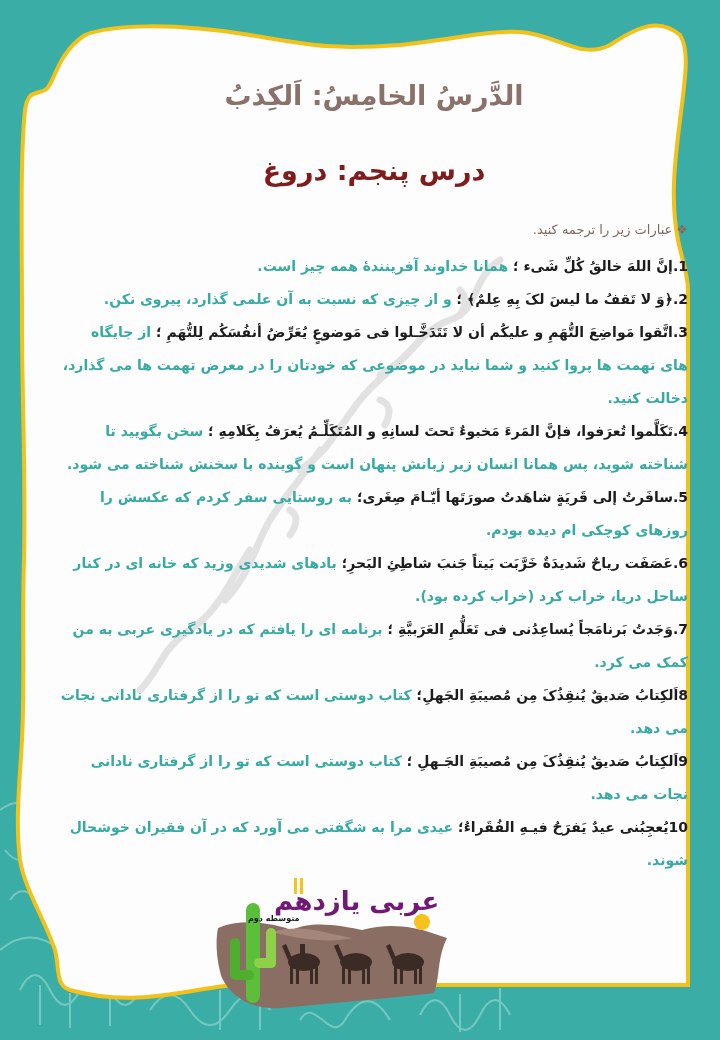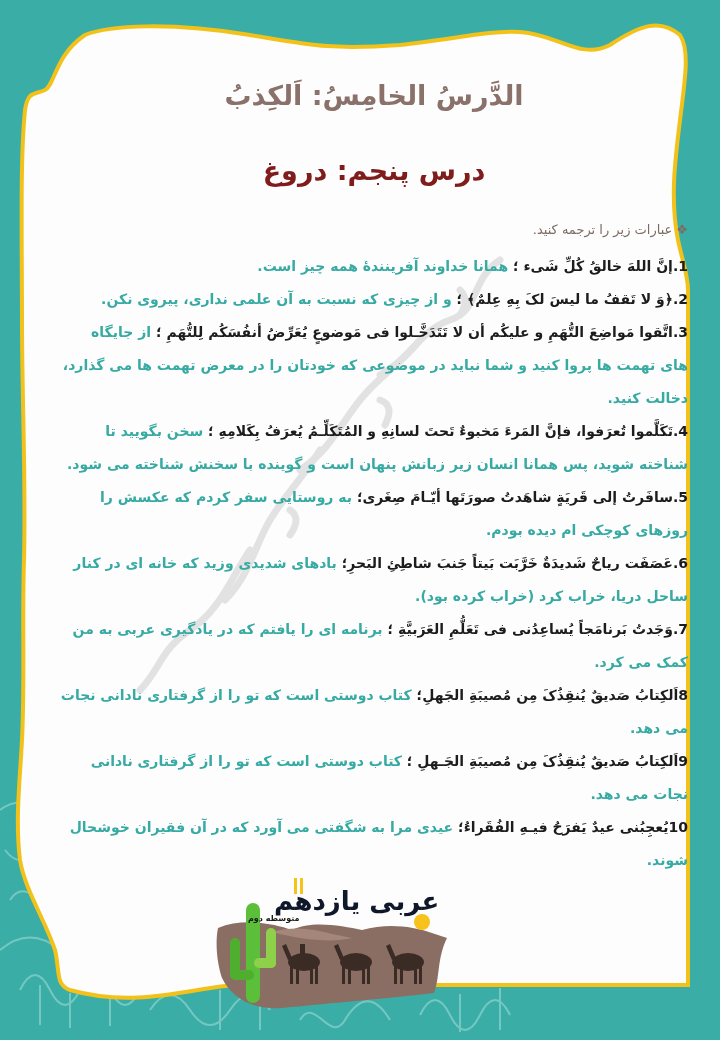--- a/index.html
+++ b/index.html
@@ -40,21 +40,21 @@
   .item .fa { color: #36aaa3; font-weight: bold; }
   .watermark {
     position: absolute; left: 120px; top: 250px; width: 430px; height: 460px;
     pointer-events: none; opacity: 0.5;
   }
   .logo {
     position: absolute; left: 212px; top: 868px; width: 240px; height: 160px;
   }
   .logo-title {
     position: absolute; left: 62px; top: 18px; font-size: 26px; font-weight: bold;
-    color: #0f172a; direction: rtl; letter-spacing: -1px; font-family: "DejaVu Sans", sans-serif;
+    color: #701a75; direction: rtl; letter-spacing: -1px; font-family: "DejaVu Sans", sans-serif;
   }
   .logo-sub {
     position: absolute; left: 36px; top: 46px; font-size: 8px; font-weight: bold; color: #1a1a1a; direction: rtl;
   }
 </style>
 </head>
 <body>
 
 <svg class="bg-calligraphy" viewBox="0 0 720 260">
   <g stroke="#8fd3cd" stroke-width="2" fill="none" opacity="0.7">
@@ -88,21 +88,21 @@
   <div class="title-ar">الدَّرسُ الخامِسُ: اَلکِذبُ</div>
   <div class="title-fa">درس پنجم: دروغ</div>
 
   <div class="instruction">
     <span class="bullet">❖</span>
     <span>عبارات زیر را ترجمه کنید.</span>
   </div>
 
   <div class="items">
     <p class="item"><span class="ar">1.</span><span class="ar">إنَّ اللهَ خالقُ کُلِّ شَیء</span><span class="sep"> ؛ </span><span class="fa">همانا خداوند آفرینندهٔ همه چیز است.</span></p>
-    <p class="item"><span class="ar">2.</span><span class="ar">﴿وَ لا تَقفُ ما لیسَ لکَ بِهِ عِلمٌ﴾</span><span class="sep"> ؛ </span><span class="fa">و از چیزی که نسبت به آن علمی نداری، پیروی نکن.</span></p>
+    <p class="item"><span class="ar">2.</span><span class="ar">﴿وَ لا تَقفُ ما لیسَ لکَ بِهِ عِلمٌ﴾</span><span class="sep"> ؛ </span><span class="fa">و از چیزی که نسبت به آن علمی گذارد، پیروی نکن.</span></p>
     <p class="item"><span class="ar">3.</span><span class="ar">اتَّقوا مَواضِعَ التُّهَمِ و علیکُم أن لا تَتَدَخَّـلوا فی مَوضوعٍ یُعَرِّضُ أنفُسَکُم لِلتُّهَمِ</span><span class="sep"> ؛ </span><span class="fa">از جایگاه های تهمت ها پروا کنید و شما نباید در موضوعی که خودتان را در معرض تهمت ها می گذارد، دخالت کنید.</span></p>
     <p class="item"><span class="ar">4.</span><span class="ar">تَکَلَّموا تُعرَفوا، فإنَّ المَرءَ مَخبوءٌ تَحتَ لسانِهِ و المُتَکَلِّـمُ یُعرَفُ بِکَلامِهِ</span><span class="sep"> ؛ </span><span class="fa">سخن بگویید تا شناخته شوید، پس همانا انسان زیر زبانش پنهان است و گوینده با سخنش شناخته می شود.</span></p>
     <p class="item"><span class="ar">5.</span><span class="ar">سافَرتُ إلی قَریَةٍ شاهَدتُ صورَتَها أیّـامَ صِغَری</span><span class="sep">؛ </span><span class="fa">به روستایی سفر کردم که عکسش را روزهای کوچکی ام دیده بودم.</span></p>
     <p class="item"><span class="ar">6.</span><span class="ar">عَصَفَت ریاحٌ شَدیدَةٌ خَرَّبَت بَیتاً جَنبَ شاطِئِ البَحرِ</span><span class="sep">؛ </span><span class="fa">بادهای شدیدی وزید که خانه ای در کنار ساحل دریا، خراب کرد (خراب کرده بود).</span></p>
     <p class="item"><span class="ar">7.</span><span class="ar">وَجَدتُ بَرنامَجاً یُساعِدُنی فی تَعَلُّمِ العَرَبیَّةِ</span><span class="sep"> ؛ </span><span class="fa">برنامه ای را یافتم که در یادگیری عربی به من کمک می کرد.</span></p>
     <p class="item"><span class="ar">8</span><span class="ar">اَلکِتابُ صَدیقٌ یُنقِذُکَ مِن مُصیبَةِ الجَهلِ</span><span class="sep">؛ </span><span class="fa">کتاب دوستی است که تو را از گرفتاری نادانی نجات می دهد.</span></p>
     <p class="item"><span class="ar">9</span><span class="ar">اَلکِتابُ صَدیقٌ یُنقِذُکَ مِن مُصیبَةِ الجَـهلِ</span><span class="sep"> ؛ </span><span class="fa">کتاب دوستی است که تو را از گرفتاری نادانی نجات می دهد.</span></p>
     <p class="item"><span class="ar">10</span><span class="ar">یُعجِبُنی عیدٌ یَفرَحُ فیـهِ الفُقَراءُ</span><span class="sep">؛ </span><span class="fa">عیدی مرا به شگفتی می آورد که در آن فقیران خوشحال شوند.</span></p>
   </div>
 </div>

